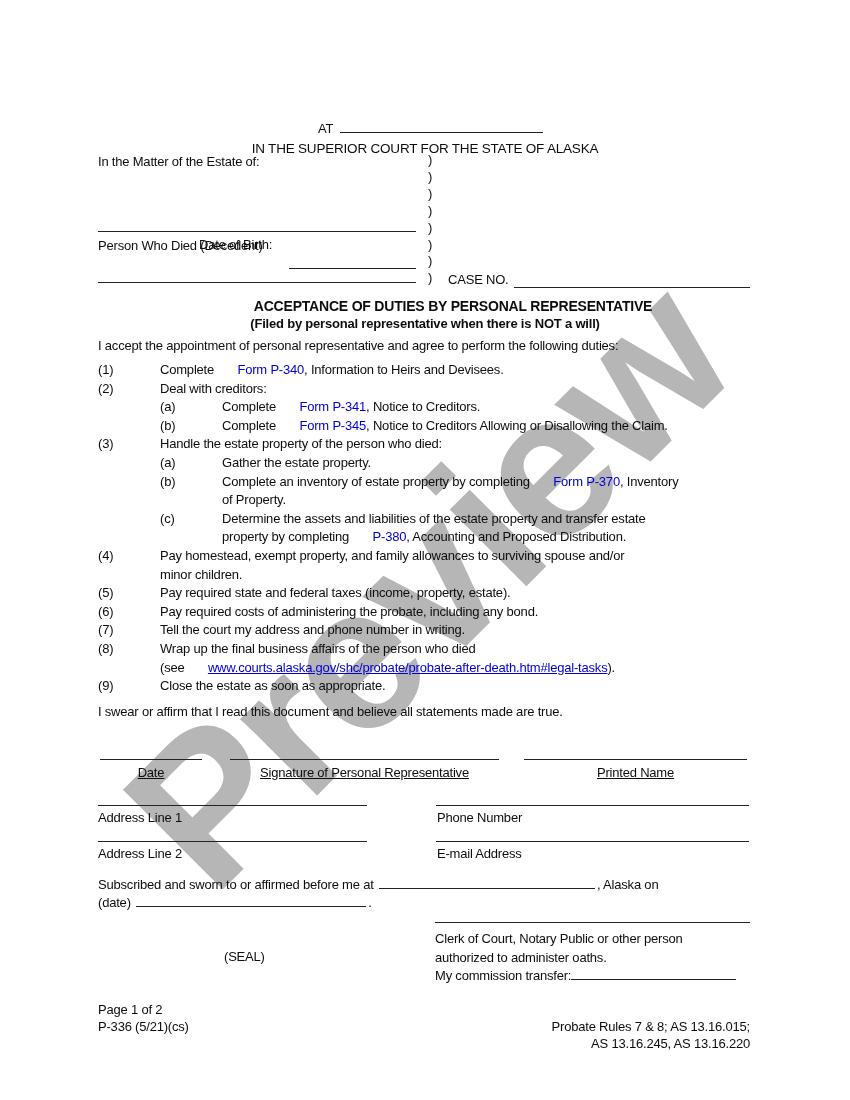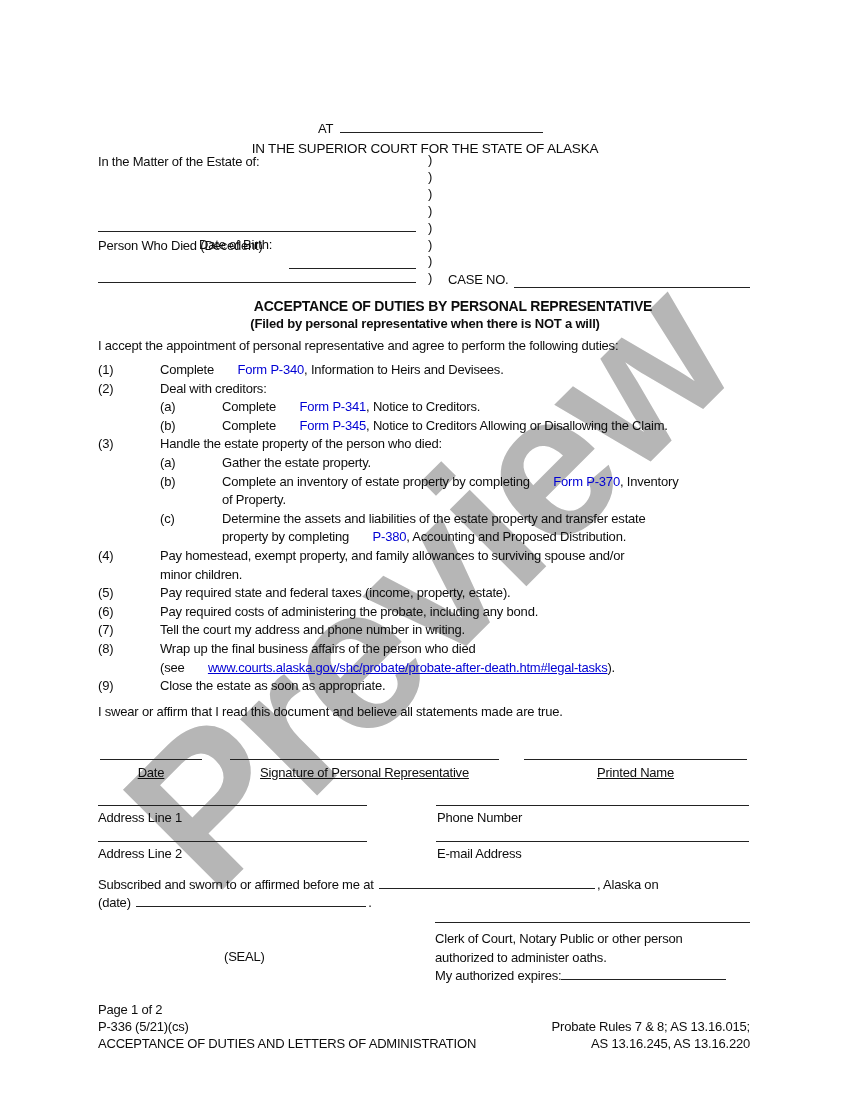--- a/index.html
+++ b/index.html
@@ -151,27 +151,26 @@
     <span>Subscribed and sworn to or affirmed before me at</span>
     <span class="blank" style="width:216px;margin:0 2px;"></span><span>, Alaska on</span><br>
     <span>(date)</span>
     <span class="blank" style="width:230px;margin:0 2px;"></span><span>.</span>
   </div>
 
   <div class="rule" style="top:922px;left:435px;width:315px;"></div>
   <div class="abs notary-block" style="top:930px;left:435px;">
     <span>Clerk of Court, Notary Public or other person</span><br>
     <span>authorized to administer oaths.</span><br>
-    <span>My authorized expires:</span><span class="blank" style="width:165px;"></span>
+    <span>My commission transfer:</span><span class="blank" style="width:165px;"></span>
   </div>
   <div class="abs" style="top:949px;left:224px;">(SEAL)</div>
 
   <div class="abs footer" style="top:1001px;left:98px;">
     <span>Page 1 of 2</span><br>
     <span>P-336 (5/21)(cs)</span><br>
-    <span>ACCEPTANCE OF DUTIES AND LETTERS OF ADMINISTRATION</span>
   </div>
   <div class="abs footer right-col" style="top:1018px;right:100px;">
     <span>Probate Rules 7 &amp; 8; AS 13.16.015;</span><br>
     <span>AS 13.16.245, AS 13.16.220</span>
   </div>
 
 </div>
 
 </body></html>

